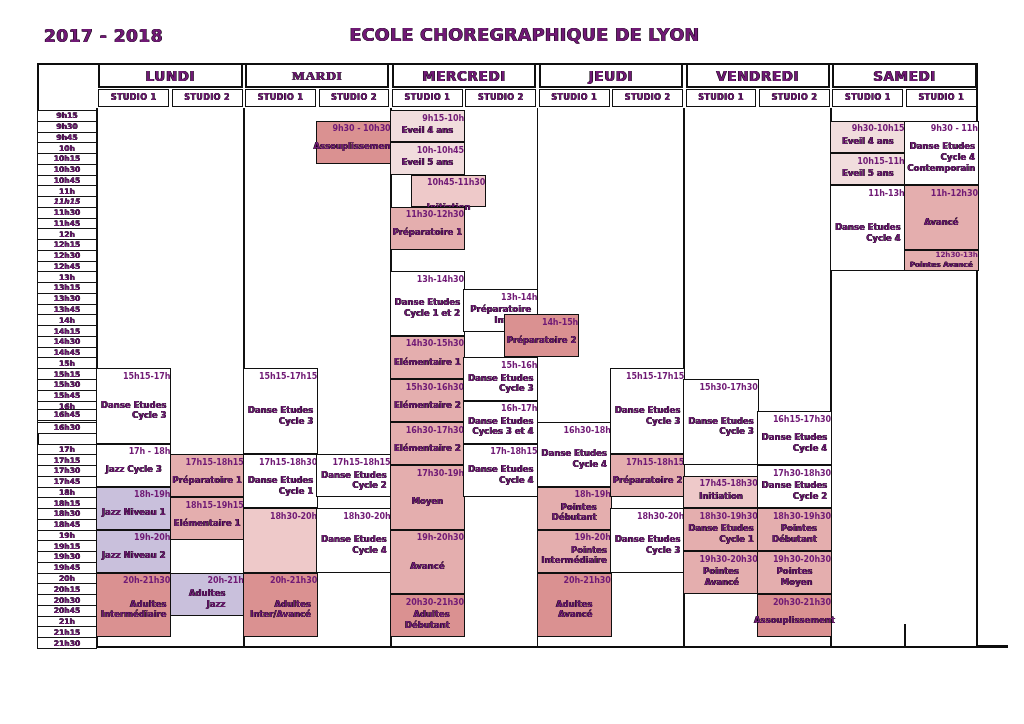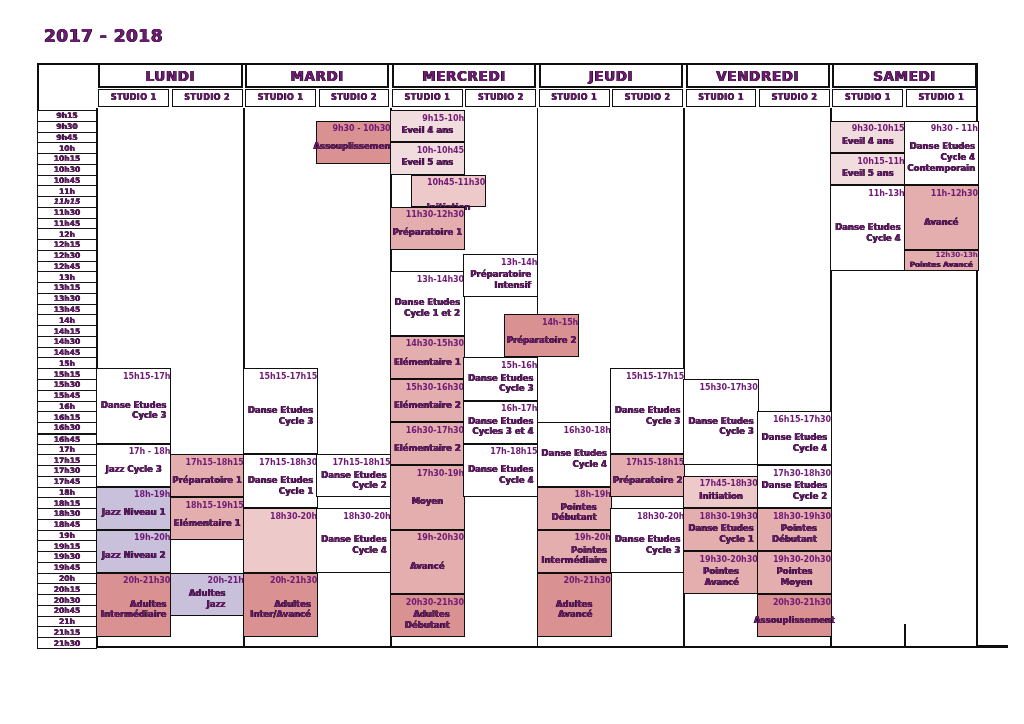--- a/index.html
+++ b/index.html
@@ -60,28 +60,29 @@
   }
   .block.compact .btime{padding-top:.5px;font-size:7.2px;}
   .block.compact .bname{padding-bottom:1px;}
   .block.compact .bname span{font-size:7.3px;line-height:1.05;white-space:nowrap;}
 </style>
 </head>
 <body>
 
 <div id="stage">
   <div class="year">2017 - 2018</div>
+  <div class="title">ECOLE CHOREGRAPHIQUE DE LYON</div>
   <div id="board">
     <div id="frame"></div>
     <div id="bottomext"></div>
     <div id="tick"></div>
   <div class="dayhdr" style="left: 98.3px; top: 63px; width: 144.23px; height: 25px; position: absolute;">LUNDI</div>
       <div class="stuhdr" style="left: 98.3px; top: 88.6px; width: 70.82px; height: 18.8px; position: absolute;">STUDIO 1</div>
       <div class="stuhdr" style="left: 171.72px; top: 88.6px; width: 70.82px; height: 18.8px; position: absolute;">STUDIO 2</div>
-      <div class="dayhdr" style="left: 245.13px; top: 63px; width: 144.23px; height: 25px; position: absolute;">MARDI</div>
+      <div class="dayhdr" style="left: 245.13px; top: 63px; width: 144.23px; height: 25px; position: absolute; font-family: Liberation Serif, serif;">MARDI</div>
       <div class="stuhdr" style="left: 245.13px; top: 88.6px; width: 70.82px; height: 18.8px; position: absolute;">STUDIO 1</div>
       <div class="stuhdr" style="left: 318.55px; top: 88.6px; width: 70.82px; height: 18.8px; position: absolute;">STUDIO 2</div>
       <div class="dayhdr" style="left: 391.97px; top: 63px; width: 144.23px; height: 25px; position: absolute;">MERCREDI</div>
       <div class="stuhdr" style="left: 391.97px; top: 88.6px; width: 70.82px; height: 18.8px; position: absolute;">STUDIO 1</div>
       <div class="stuhdr" style="left: 465.38px; top: 88.6px; width: 70.82px; height: 18.8px; position: absolute;">STUDIO 2</div>
       <div class="dayhdr" style="left: 538.8px; top: 63px; width: 144.23px; height: 25px; position: absolute;">JEUDI</div>
       <div class="stuhdr" style="left: 538.8px; top: 88.6px; width: 70.82px; height: 18.8px; position: absolute;">STUDIO 1</div>
       <div class="stuhdr" style="left: 612.22px; top: 88.6px; width: 70.82px; height: 18.8px; position: absolute;">STUDIO 2</div>
       <div class="dayhdr" style="left: 685.63px; top: 63px; width: 144.23px; height: 25px; position: absolute;">VENDREDI</div>
       <div class="stuhdr" style="left: 685.63px; top: 88.6px; width: 70.82px; height: 18.8px; position: absolute;">STUDIO 1</div>
@@ -112,21 +113,21 @@
       <div class="tcell" style="left: 37px; top: 325.2px; width: 60px; height: 12.26px; position: absolute;">14h15</div>
       <div class="tcell" style="left: 37px; top: 335.96px; width: 60px; height: 12.26px; position: absolute;">14h30</div>
       <div class="tcell" style="left: 37px; top: 346.72px; width: 60px; height: 12.26px; position: absolute;">14h45</div>
       <div class="tcell" style="left: 37px; top: 357.48px; width: 60px; height: 12.26px; position: absolute;">15h</div>
       <div class="tcell" style="left: 37px; top: 368.24px; width: 60px; height: 12.26px; position: absolute;">15h15</div>
       <div class="tcell" style="left: 37px; top: 379px; width: 60px; height: 12.26px; position: absolute;">15h30</div>
       <div class="tcell" style="left: 37px; top: 389.76px; width: 60px; height: 12.26px; position: absolute;">15h45</div>
       <div class="tcell" style="left: 37px; top: 400.52px; width: 60px; height: 12.26px; position: absolute;">16h</div>
       <div class="tcell" style="left: 37px; top: 411.28px; width: 60px; height: 12.26px; position: absolute;">16h15</div>
       <div class="tcell" style="left: 37px; top: 422.04px; width: 60px; height: 12.26px; position: absolute;">16h30</div>
-      <div class="tcell" style="left: 37px; top: 434px; width: 60px; height: 12.26px; position: absolute;">16h45</div>
+      <div class="tcell" style="left: 37px; top: 409px; width: 60px; height: 12.26px; position: absolute;">16h45</div>
       <div class="tcell" style="left: 37px; top: 443.56px; width: 60px; height: 12.26px; position: absolute;">17h</div>
       <div class="tcell" style="left: 37px; top: 454.32px; width: 60px; height: 12.26px; position: absolute;">17h15</div>
       <div class="tcell" style="left: 37px; top: 465.08px; width: 60px; height: 12.26px; position: absolute;">17h30</div>
       <div class="tcell" style="left: 37px; top: 475.84px; width: 60px; height: 12.26px; position: absolute;">17h45</div>
       <div class="tcell" style="left: 37px; top: 486.6px; width: 60px; height: 12.26px; position: absolute;">18h</div>
       <div class="tcell" style="left: 37px; top: 497.36px; width: 60px; height: 12.26px; position: absolute;">18h15</div>
       <div class="tcell" style="left: 37px; top: 508.12px; width: 60px; height: 12.26px; position: absolute;">18h30</div>
       <div class="tcell" style="left: 37px; top: 518.88px; width: 60px; height: 12.26px; position: absolute;">18h45</div>
       <div class="tcell" style="left: 37px; top: 529.64px; width: 60px; height: 12.26px; position: absolute;">19h</div>
       <div class="tcell" style="left: 37px; top: 540.4px; width: 60px; height: 12.26px; position: absolute;">19h15</div>
@@ -301,21 +302,21 @@
           <span>Avancé</span>
         </div>
       </div>
       <div class="block" style="background: rgb(218, 145, 145); left: 389.77px; top: 594.2px; width: 75.22px; height: 43.04px; position: absolute;">
         <div class="btime">20h30-21h30</div>
         <div class="bname">
           <span>Adultes
 Débutant</span>
         </div>
       </div>
-      <div class="block" style="background: rgb(255, 255, 255); left: 463.18px; top: 254px; width: 75.22px; height: 43.04px; position: absolute;">
+      <div class="block" style="background: rgb(255, 255, 255); left: 463.18px; top: 289px; width: 75.22px; height: 43.04px; position: absolute;">
         <div class="btime">13h-14h</div>
         <div class="bname">
           <span>Préparatoire
 Intensif</span>
         </div>
       </div>
       <div class="block" style="background: rgb(218, 145, 145); left: 458px; top: 314.44px; width: 75.22px; height: 43.04px; position: absolute; margin-left: 46px;">
         <div class="btime">14h-15h</div>
         <div class="bname">
           <span>Préparatoire 2</span>

